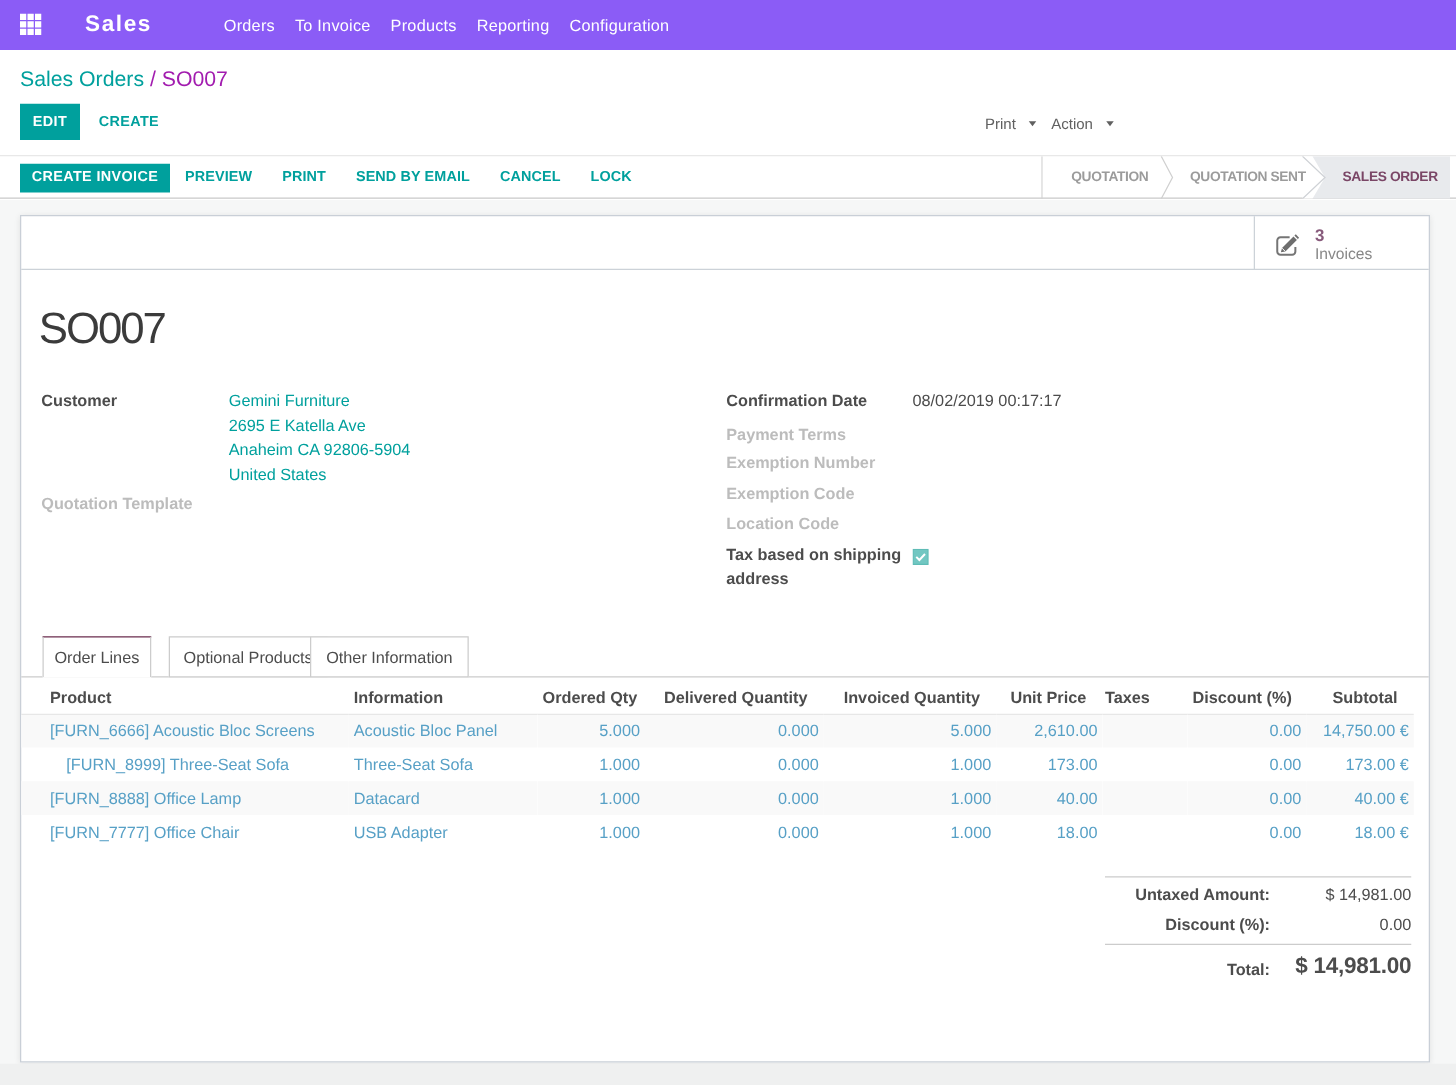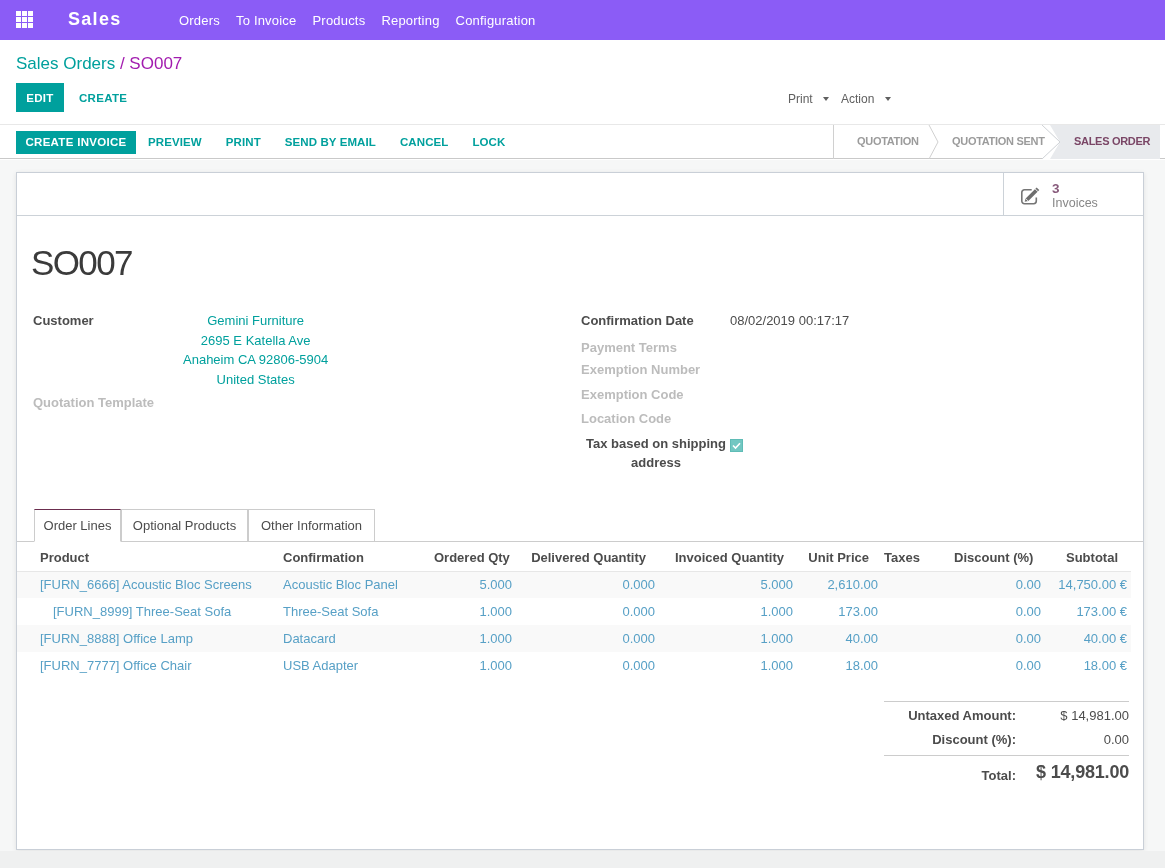--- a/index.html
+++ b/index.html
@@ -46,21 +46,21 @@
 #invbtn svg { position:absolute; left:16px; top:14px; }
 
 #title { position:absolute; left:14px; top:70px; font-size:35px; font-weight:400; color:#3b3b3b; letter-spacing:-1.6px; }
 
 .flabel { font-weight:bold; color:#4c4c4c; }
 .flabel.muted { color:#bcbcbc; }
 .fval { color:#4c4c4c; }
 .teal { color:#00a09d; }
 
 
-.fl { position:absolute; font-size:13px;text-align:center; }
+.fl { position:absolute; font-size:13px; }
 
 
 #tabs { position:absolute; left:0; top:336px; width:933px; height:33px; }
 #tabs .tabline { position:absolute; left:0; bottom:0; width:1126px; border-bottom:1px solid #ccc; }
 .tab { position:absolute; top:0; height:33px; display:flex; align-items:center; justify-content:center; font-size:13px; color:#4c4c4c; background:#fff; border:1px solid #ccc; }
 .tab.active { border-top:1px solid #6b2d4e; border-bottom:1px solid #fff; z-index:2; }
 
 
 #olines { position:absolute; left:0; top:372px; width:1126px; }
 table { border-collapse:collapse; table-layout:fixed; width:1114px; }
@@ -167,41 +167,41 @@
       <div class="fl" style="left:713px; top:266px;">
         <svg width="13" height="13" viewBox="0 0 13 13">
             <rect x="0.5" y="0.5" width="12" height="12" fill="#72c7c2" stroke="#5fbcb6"></rect>
             <path d="M3 6.5 L5.5 9 L10 4.2" fill="none" stroke="#fff" stroke-width="1.6"></path>
           </svg>
       </div>
 
       <div id="tabs">
         <div class="tabline"></div>
         <div class="tab active" style="left:17px; width:87px;">Order Lines</div>
-        <div class="tab" style="left:104px; width:127px;">Optional Products</div>
+        <div class="tab" style="left:118px; width:127px;">Optional Products</div>
         <div class="tab" style="left:231px; width:127px;">Other Information</div>
       </div>
 
       <div id="olines">
         <table>
           <colgroup>
             <col style="width:262px">
               <col style="width:151px">
               <col style="width:86px">
               <col style="width:143px">
               <col style="width:138px">
               <col style="width:85px">
               <col style="width:68px">
               <col style="width:95px">
               <col style="width:86px">
           </colgroup>
           <tbody>
               <tr>
             <th class="al" style="padding-left:23px">Product</th>
-            <th class="al">Confirmation</th>
+            <th class="al">Information</th>
             <th class="ar">Ordered Qty</th>
             <th class="ar">Delivered Quantity</th>
             <th class="ar">Invoiced Quantity</th>
             <th class="ar">Unit Price</th>
             <th class="al" style="padding-left:2px">Taxes</th>
             <th class="ar">Discount (%)</th>
             <th class="ar">Subtotal</th>
           </tr>
           <tr class="odd">
             <td class="al" style="padding-left:23px">[FURN_6666] Acoustic Bloc Screens</td>

